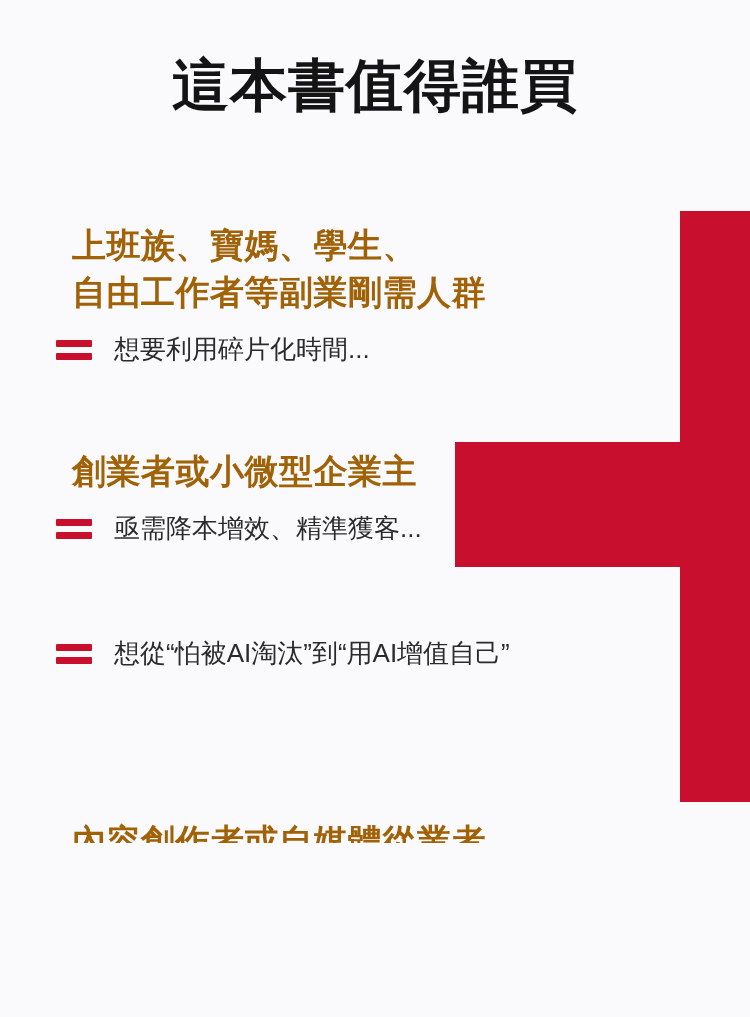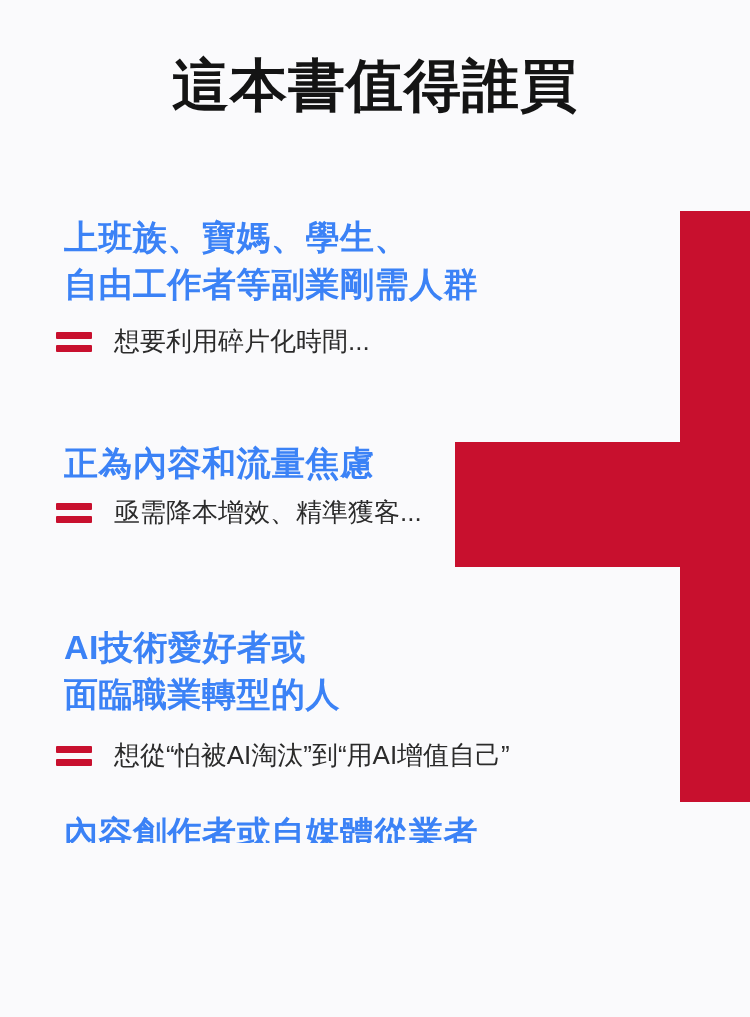--- a/index.html
+++ b/index.html
@@ -72,27 +72,27 @@
   .section {
     position: absolute;
     left: 56px;
   }
   .sec1 { top: 206px; }
   .sec2 { top: 432px; }
   .sec3 { top: 616px; }
   .sec4 { top: 802px; }
 
   .sec-heading {
-    color: #3b82f6;
+    color: #a16207;
     font-size: 34px;
     font-weight: 800;
     line-height: 47px;
     letter-spacing: 0.5px;
     white-space: pre-line;
-    margin: 8px;
+    margin: 16px;
   }
 
   .sec-bullet {
     display: flex;
     align-items: center;
     margin-top: 14px;
   }
   .sec1 .sec-bullet { margin-top: 16px; }
   .sec2 .sec-bullet { margin-top: 4px; }
   .sec3 .sec-bullet { margin-top: 20px; }
@@ -144,30 +144,28 @@
     <div class="section sec1">
       <div class="sec-heading">上班族、寶媽、學生、
 自由工作者等副業剛需人群</div>
       <div class="sec-bullet">
         <span class="bullet-icon"></span>
         <span class="bullet-text">想要利用碎片化時間...</span>
       </div>
     </div>
 
     <div class="section sec2">
-      <div class="sec-heading">正為內容和流量焦慮</div>
+      <div class="sec-heading">創業者或小微型企業主</div>
       <div class="sec-bullet">
         <span class="bullet-icon"></span>
         <span class="bullet-text">亟需降本增效、精準獲客...</span>
       </div>
     </div>
 
     <div class="section sec3">
-      <div class="sec-heading">AI技術愛好者或
-面臨職業轉型的人</div>
       <div class="sec-bullet">
         <span class="bullet-icon"></span>
         <span class="bullet-text">想從“怕被AI淘汰”到“用AI增值自己”</span>
       </div>
     </div>
 
     <div class="section sec4">
       <div class="sec-heading">內容創作者或自媒體從業者</div>
       <div class="sec-bullet">
         <span class="bullet-icon"></span>

